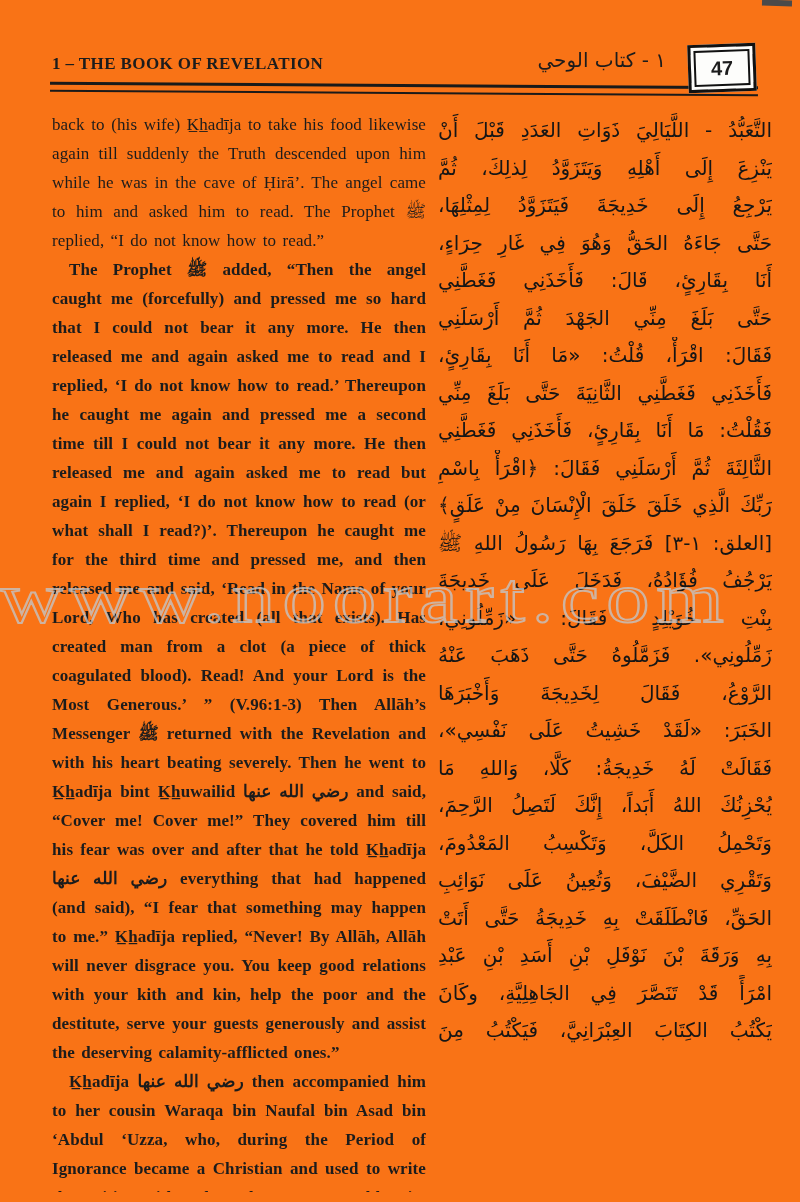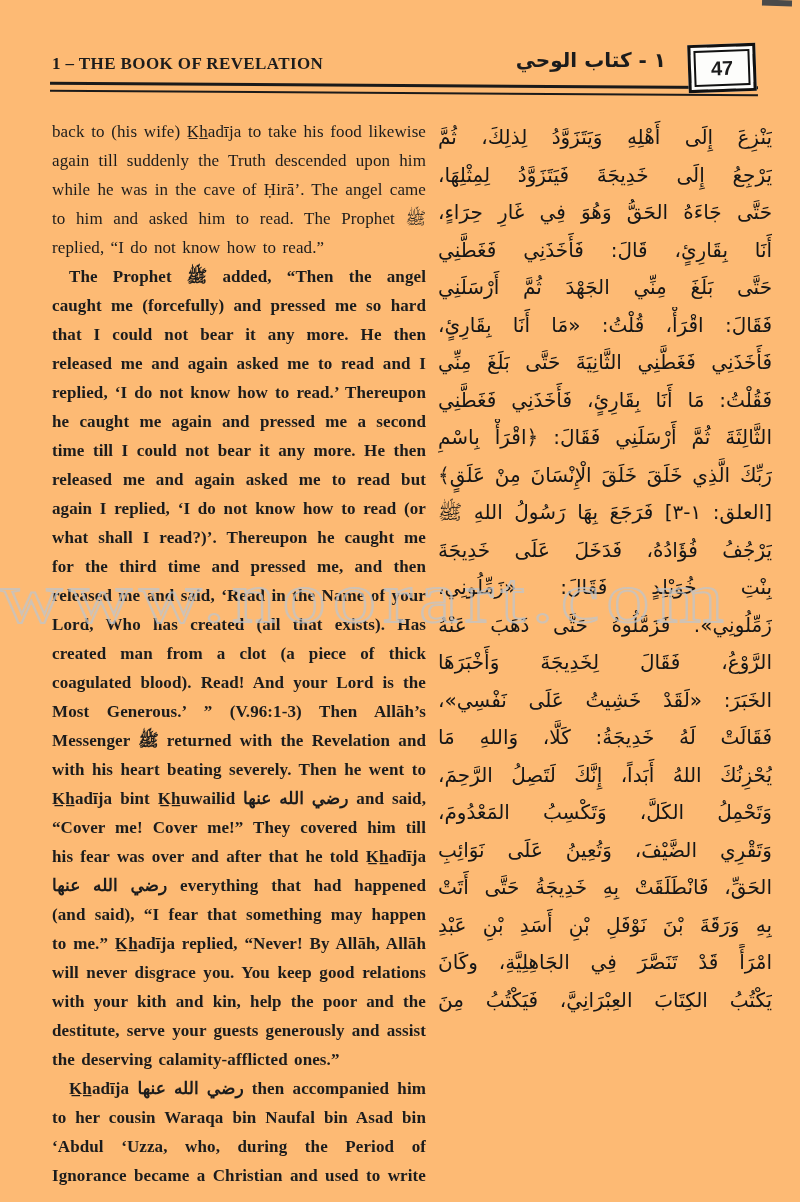--- a/index.html
+++ b/index.html
@@ -5,41 +5,41 @@
   html, body { margin: 0; padding: 0; }
   body {
     width: 800px; height: 1202px;
     background: #ffffff;
     font-family: "Liberation Serif", "DejaVu Serif", serif;
     color: #1c1c1c;
   }
   .page {
     position: relative;
     width: 800px; height: 1202px;
-    background: #fdba74;
+    background: #f97316;
     overflow: hidden;
   }
   
   .scan-artifact {
     position: absolute; top: 0; right: 8px;
     width: 30px; height: 6px;
     background: #4a4a4a;
     transform: rotate(1.5deg);
   }
   
   .title-en {
     position: absolute; left: 52px; top: 54px;
     font-weight: bold; font-size: 17px; letter-spacing: 0.4px;
     white-space: nowrap;
   }
   .title-ar {
     position: absolute; right: 134px; top: 48px;
     direction: rtl;
     font-family: "DejaVu Sans", sans-serif;
-    font-weight: bold; font-size: 20px;
+    font-weight: normal; font-size: 20px;
     white-space: nowrap;
   }
   .header-rule {
     position: absolute; left: 50px; right: 42px; top: 84px;
     height: 5px;
     border-top: 3px solid #1a1a1a;
     border-bottom: 2px solid #1a1a1a;
     transform: rotate(0.35deg);
     z-index: 1;
   }
@@ -55,21 +55,20 @@
   }
   .page-num {
     font-weight: bold; font-size: 20px;
     font-family: "Liberation Sans", sans-serif;
   }
   
   .columns {
     position: absolute; left: 52px; right: 28px; top: 110px; bottom: 10px;
     display: flex;
     overflow: hidden;
-    margin-top: 7px;
   }
   .col-en {
     width: 374px;
     font-size: 17px; line-height: 29px;
     text-align: justify;
     word-spacing: 2px; letter-spacing: 0.1px;
     overflow: hidden;
   }
   .col-en p { margin: 0; padding: 0; }
   .col-en p + p { text-indent: 17px; font-weight: bold; }
@@ -121,20 +120,21 @@
     <span class="page-num">47</span>
   </div>
 
   <div class="columns">
     <div class="col-en">
       <p>back to (his wife) K̲h̲adīja to take his food likewise again till suddenly the Truth descended upon him while he was in the cave of Ḥirā’. The angel came to him and asked him to read. The Prophet ﷺ replied, “I do not know how to read.”</p>
       <p>The Prophet ﷺ added, “Then the angel caught me (forcefully) and pressed me so hard that I could not bear it any more. He then released me and again asked me to read and I replied, ‘I do not know how to read.’ Thereupon he caught me again and pressed me a second time till I could not bear it any more. He then released me and again asked me to read but again I replied, ‘I do not know how to read (or what shall I read?)’. Thereupon he caught me for the third time and pressed me, and then released me and said, ‘Read in the Name of your Lord, Who has created (all that exists). Has created man from a clot (a piece of thick coagulated blood). Read! And your Lord is the Most Generous.’ ” (V.96:1-3) Then Allāh’s Messenger ﷺ returned with the Revelation and with his heart beating severely. Then he went to K̲h̲adīja bint K̲h̲uwailid رضي الله عنها and said, “Cover me! Cover me!” They covered him till his fear was over and after that he told K̲h̲adīja رضي الله عنها everything that had happened (and said), “I fear that something may happen to me.” K̲h̲adīja replied, “Never! By Allāh, Allāh will never disgrace you. You keep good relations with your kith and kin, help the poor and the destitute, serve your guests generously and assist the deserving calamity-afflicted ones.”</p>
       <p>K̲h̲adīja رضي الله عنها then accompanied him to her cousin Waraqa bin Naufal bin Asad bin ‘Abdul ‘Uzza, who, during the Period of Ignorance became a Christian and used to write the writing with Hebrew letters. He would write from the Gospel in Hebrew as</p>
     </div>
     <div class="col-ar">
+      <div class="ar-line">التَّعَبُّدُ - اللَّيَالِيَ ذَوَاتِ العَدَدِ قَبْلَ أَنْ</div>
       <div class="ar-line">يَنْزِعَ إِلَى أَهْلِهِ وَيَتَزَوَّدُ لِذلِكَ، ثُمَّ</div>
       <div class="ar-line">يَرْجِعُ إِلَى خَدِيجَةَ فَيَتَزَوَّدُ لِمِثْلِهَا،</div>
       <div class="ar-line">حَتَّى جَاءَهُ الحَقُّ وَهُوَ فِي غَارِ حِرَاءٍ،</div>
       <div class="ar-line">أَنَا بِقَارِئٍ، قَالَ: فَأَخَذَنِي فَغَطَّنِي</div>
       <div class="ar-line">حَتَّى بَلَغَ مِنِّي الجَهْدَ ثُمَّ أَرْسَلَنِي</div>
       <div class="ar-line">فَقَالَ: اقْرَأْ، قُلْتُ: «مَا أَنَا بِقَارِئٍ،</div>
       <div class="ar-line">فَأَخَذَنِي فَغَطَّنِي الثَّانِيَةَ حَتَّى بَلَغَ مِنِّي</div>
       <div class="ar-line">فَقُلْتُ: مَا أَنَا بِقَارِئٍ، فَأَخَذَنِي فَغَطَّنِي</div>
       <div class="ar-line">الثَّالِثَةَ ثُمَّ أَرْسَلَنِي فَقَالَ: ﴿اقْرَأْ بِاسْمِ</div>
       <div class="ar-line">رَبِّكَ الَّذِي خَلَقَ خَلَقَ الْإِنْسَانَ مِنْ عَلَقٍ﴾</div>

